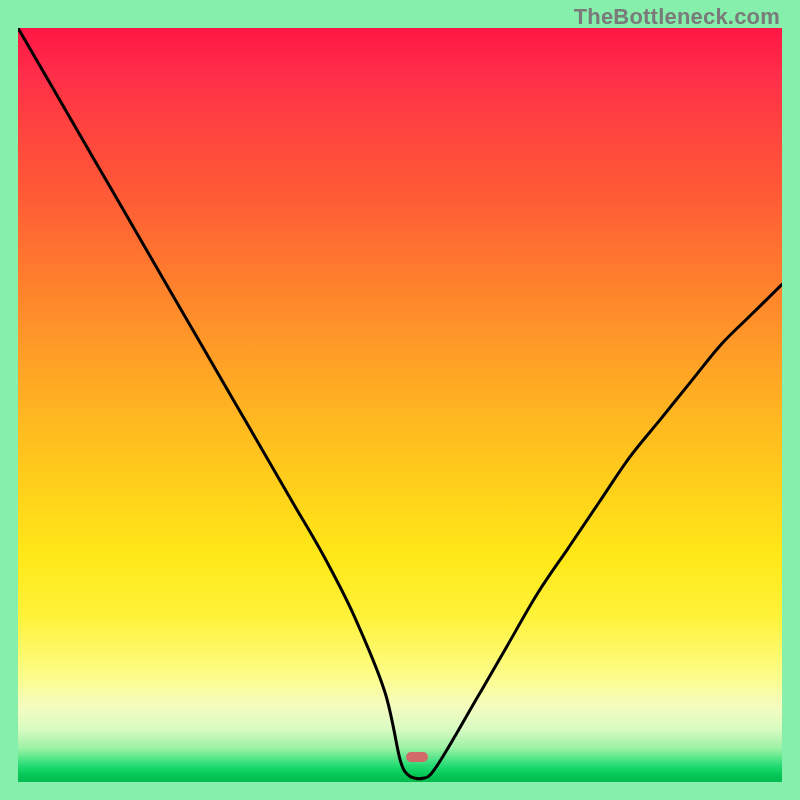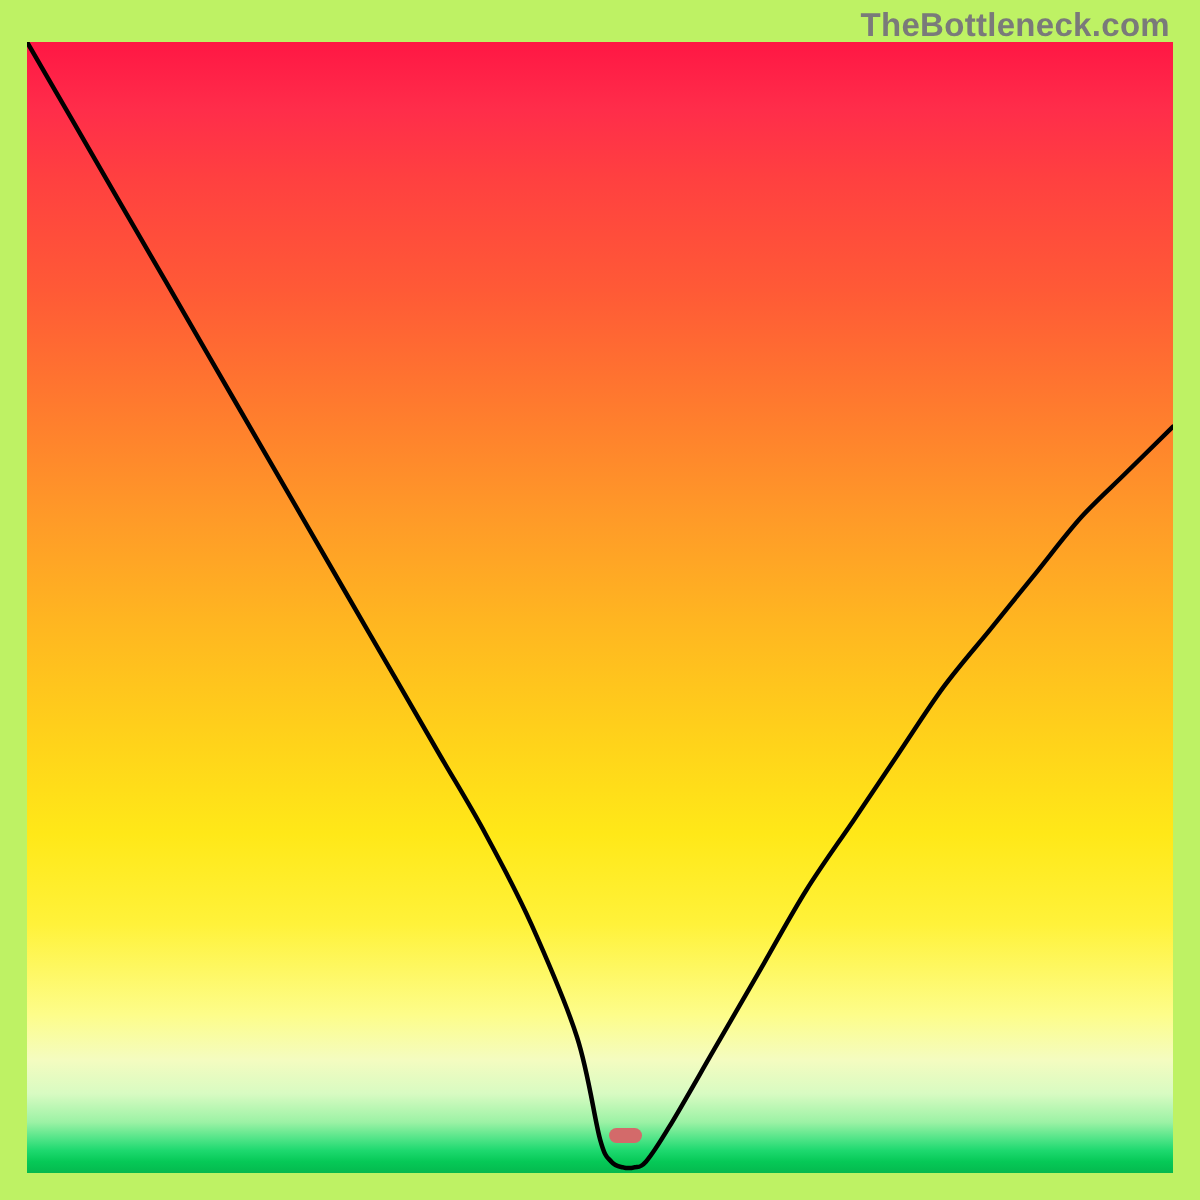--- a/index.html
+++ b/index.html
@@ -8,21 +8,21 @@
     width: 800px;
     height: 800px;
     background: #000;
     font-family: Arial, Helvetica, sans-serif;
     overflow: hidden;
   }
   .frame {
     position: relative;
     width: 800px;
     height: 800px;
-    background: #bef264;
+    background: #86efac;
   }
   .watermark {
     position: absolute;
     top: 4px;
     right: 20px;
     color: #7a7a7a;
     font-size: 22px;
     font-weight: 600;
     letter-spacing: 0.2px;
     z-index: 5;

